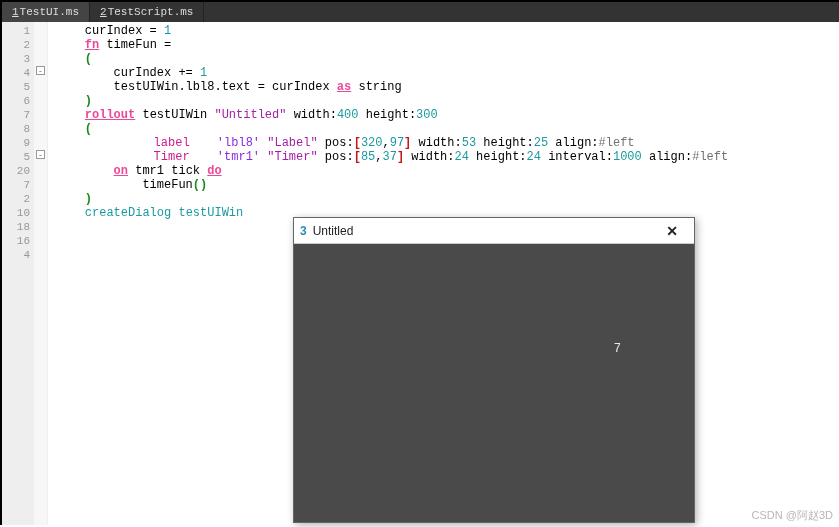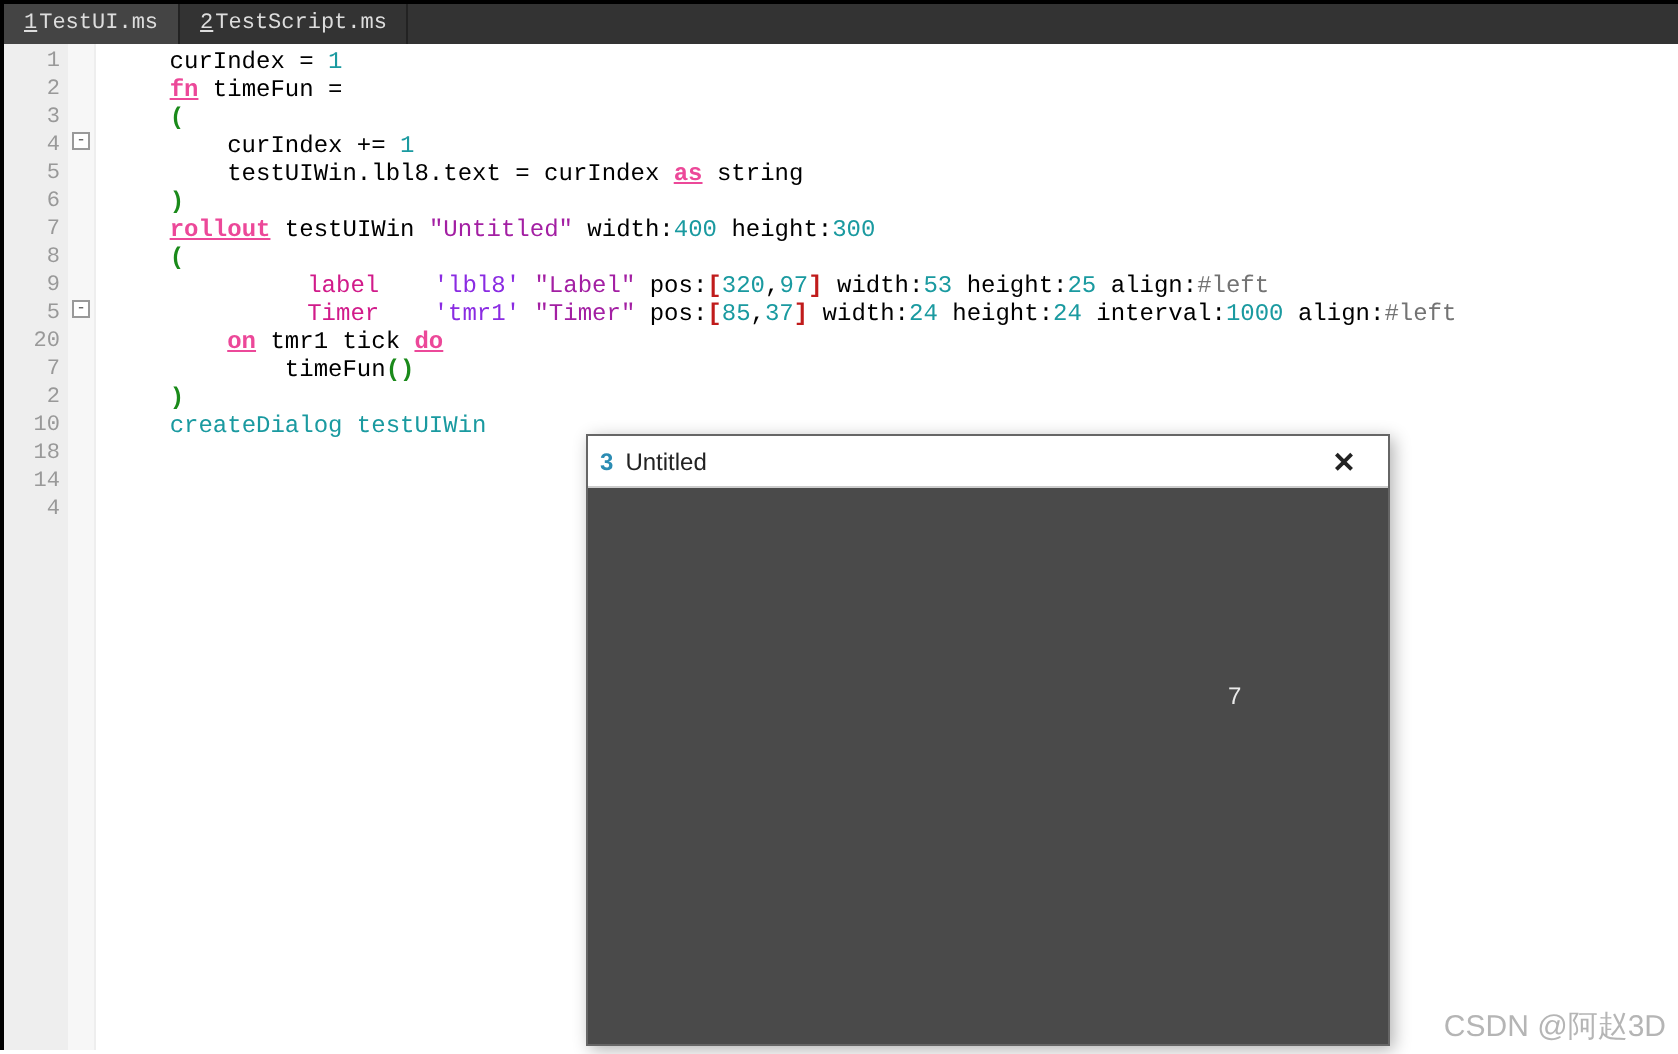--- a/index.html
+++ b/index.html
@@ -114,21 +114,21 @@
     .popup-label {
       position: absolute;
       color: #eaeaea;
       font-family: "Segoe UI", sans-serif;
       font-size: 12px;
     }
     .watermark {
       position: absolute;
       right: 6px; bottom: 4px;
       font-family: "Segoe UI", sans-serif;
-      font-size: 15px;
+      font-size: 11px;
       color: rgba(120,120,120,0.55);
     }
   </style>
 </head>
 <body>
 
 <div class="tabbar" id="tabbar">
     <div class="tab"><span class="underline">1</span> TestUI.ms</div>
     <div class="tab inactive"><span class="underline">2</span> TestScript.ms</div>
   </div>
@@ -143,21 +143,21 @@
       <div>6</div>
       <div>7</div>
       <div>8</div>
       <div>9</div>
       <div>5</div>
       <div>20</div>
       <div>7</div>
       <div>2</div>
       <div>10</div>
       <div>18</div>
-      <div>14</div>
+      <div>16</div>
       <div>4</div>
     </div>
   <div class="fold" id="foldg">
       <div class="fold-box" style="top: 44px;">-</div>
       <div class="fold-box" style="top: 128px;">-</div>
     </div>
   <div class="code" id="codearea"><div>    curIndex = <span class="tk-teal">1</span></div><div></div><div>    <span class="tk-kw">fn</span> timeFun =</div><div>    <span class="tk-bracket-g">(</span></div><div>        curIndex += <span class="tk-teal">1</span></div><div>        testUIWin.lbl8.text = curIndex <span class="tk-kw">as</span> string</div><div>    <span class="tk-bracket-g">)</span></div><div></div><div>    <span class="tk-kw">rollout</span> testUIWin <span class="tk-str">"Untitled"</span> width:<span class="tk-teal">400</span> height:<span class="tk-teal">300</span></div><div>    <span class="tk-bracket-g">(</span></div><div>        <span class="tk-pink">label</span><span class="tk-purple"> 'lbl8' </span><span class="tk-str">"Label"</span> pos:<span class="tk-bracket">[</span><span class="tk-teal">320</span>,<span class="tk-teal">97</span><span class="tk-bracket">]</span> width:<span class="tk-teal">53</span> height:<span class="tk-teal">25</span> align:<span class="tk-enum">#left</span></div><div>        <span class="tk-pink">Timer</span><span class="tk-purple"> 'tmr1' </span><span class="tk-str">"Timer"</span> pos:<span class="tk-bracket">[</span><span class="tk-teal">85</span>,<span class="tk-teal">37</span><span class="tk-bracket">]</span> width:<span class="tk-teal">24</span> height:<span class="tk-teal">24</span> interval:<span class="tk-teal">1000</span> align:<span class="tk-enum">#left</span></div><div></div><div>        <span class="tk-kw">on</span> tmr1 tick <span class="tk-kw">do</span></div><div>            timeFun<span class="tk-bracket-g">()</span></div><div>    <span class="tk-bracket-g">)</span></div><div>    <span class="tk-teal">createDialog testUIWin</span></div></div>
 </div>
 
 <div class="popup">

